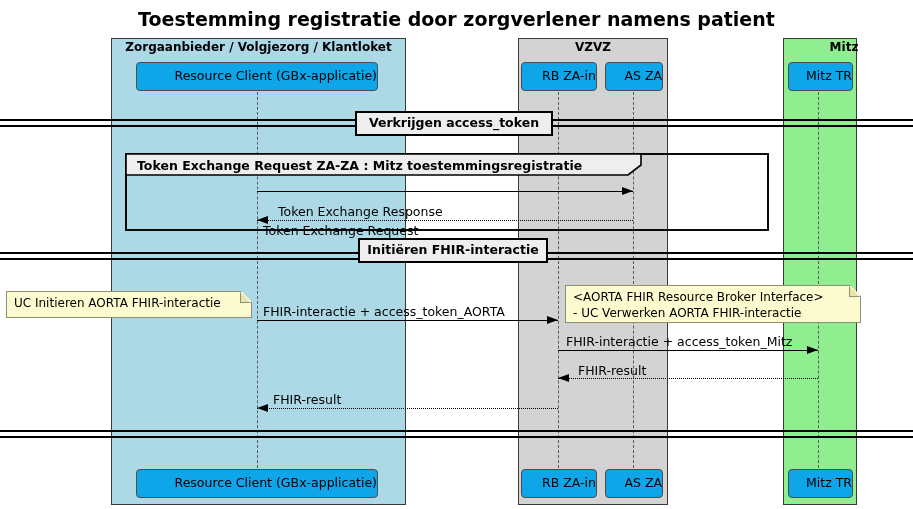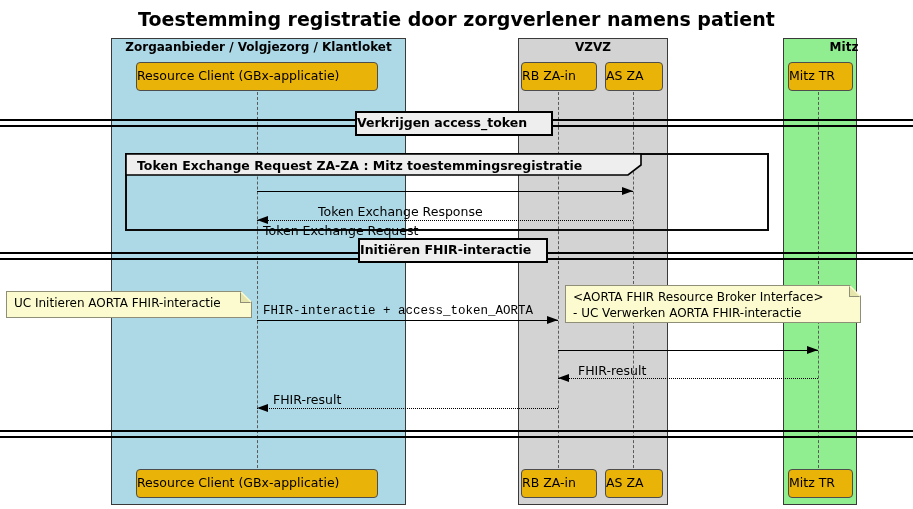--- a/index.html
+++ b/index.html
@@ -16,27 +16,27 @@
   .lane-vzvz{left:518px;width:150px;background:#D3D3D3;}
   .lane-mitz{left:783px;width:74px;background:#90EE90;}
   .lane-title{
     position:absolute;top:40px;font-weight:bold;font-size:12px;text-align:center;white-space:nowrap;
   }
   .lane-title.t1{left:111px;width:295px;}
   .lane-title.t2{left:518px;width:150px;}
   .lane-title.t3{left:783px;width:74px;margin-left:24px;}
   .lifeline{position:absolute;top:92px;height:376px;width:0;border-left:1px dashed #5a5a5a;}
   .participant{
-    position:absolute;height:29px;background:#eab308;border:1px solid #4d4d4d;border-radius:4px;
-    box-sizing:border-box;text-align:left;font-size:12.5px;line-height:26px;white-space:nowrap;
+    position:absolute;height:29px;background:#0ea5e9;border:1px solid #4d4d4d;border-radius:4px;
+    box-sizing:border-box;text-align:right;font-size:12.5px;line-height:26px;white-space:nowrap;
   }
   .divider-line{position:absolute;left:0;width:913px;height:2px;background:#000;}
   .divider-label{
     position:absolute;height:25px;background:#EEEEEE;border:2px solid #000;box-sizing:border-box;
-    font-weight:bold;font-size:12.5px;line-height:20px;white-space:nowrap;
+    font-weight:bold;font-size:12.5px;text-align:center;line-height:20px;white-space:nowrap;
   }
   .group-box{
     position:absolute;left:125px;top:153px;width:644px;height:78px;
     border:2px solid #0a0a0a;box-sizing:border-box;
   }
   .group-tab{position:absolute;left:-2px;top:-2px;}
   .group-label{
     position:absolute;left:10px;top:3px;font-weight:bold;font-size:12.5px;white-space:nowrap;
   }
   .msg-label{position:absolute;font-size:12.5px;white-space:nowrap;}
@@ -88,32 +88,33 @@
   </div>
 
   <div class="divider-line" style="top:119px;"></div>
   <div class="divider-line" style="top:125px;"></div>
   <div class="divider-label" style="left:355px;top:111px;width:198px;">Verkrijgen access_token</div>
 
   <div class="msg-label" style="left:263px;top:175px;margin-top:48px;">Token Exchange Request</div>
   <div class="msg-line" style="left:257px;top:191px;width:376px;"></div>
   <div class="arrow-r" style="left:622px;top:187px;"></div>
 
-  <div class="msg-label" style="left:278px;top:204px;margin-left:40px;">Token Exchange Response</div>
+  <div class="msg-label" style="left:278px;top:204px;">Token Exchange Response</div>
   <div class="msg-line dotted" style="left:257px;top:220px;width:376px;"></div>
   <div class="arrow-l" style="left:257px;top:216px;"></div>
 
   <div class="divider-line" style="top:252px;"></div>
   <div class="divider-line" style="top:258px;"></div>
   <div class="divider-label" style="left:358px;top:238px;width:190px;">Initiëren FHIR-interactie</div>
 
-  <div class="msg-label" style="left:263px;top:304px;font-family:Liberation Mono, monospace;">FHIR-interactie + access_token_AORTA</div>
+  <div class="msg-label" style="left:263px;top:304px;">FHIR-interactie + access_token_AORTA</div>
   <div class="msg-line" style="left:257px;top:320px;width:301px;"></div>
   <div class="arrow-r" style="left:547px;top:316px;"></div>
 
+  <div class="msg-label" style="left:566px;top:334px;">FHIR-interactie + access_token_Mitz</div>
   <div class="msg-line" style="left:558px;top:350px;width:260px;"></div>
   <div class="arrow-r" style="left:807px;top:346px;"></div>
 
   <div class="msg-label" style="left:578px;top:363px;">FHIR-result</div>
   <div class="msg-line dotted" style="left:558px;top:378px;width:260px;"></div>
   <div class="arrow-l" style="left:558px;top:374px;"></div>
 
   <div class="msg-label" style="left:273px;top:392px;">FHIR-result</div>
   <div class="msg-line dotted" style="left:257px;top:408px;width:301px;"></div>
   <div class="arrow-l" style="left:257px;top:404px;"></div>

